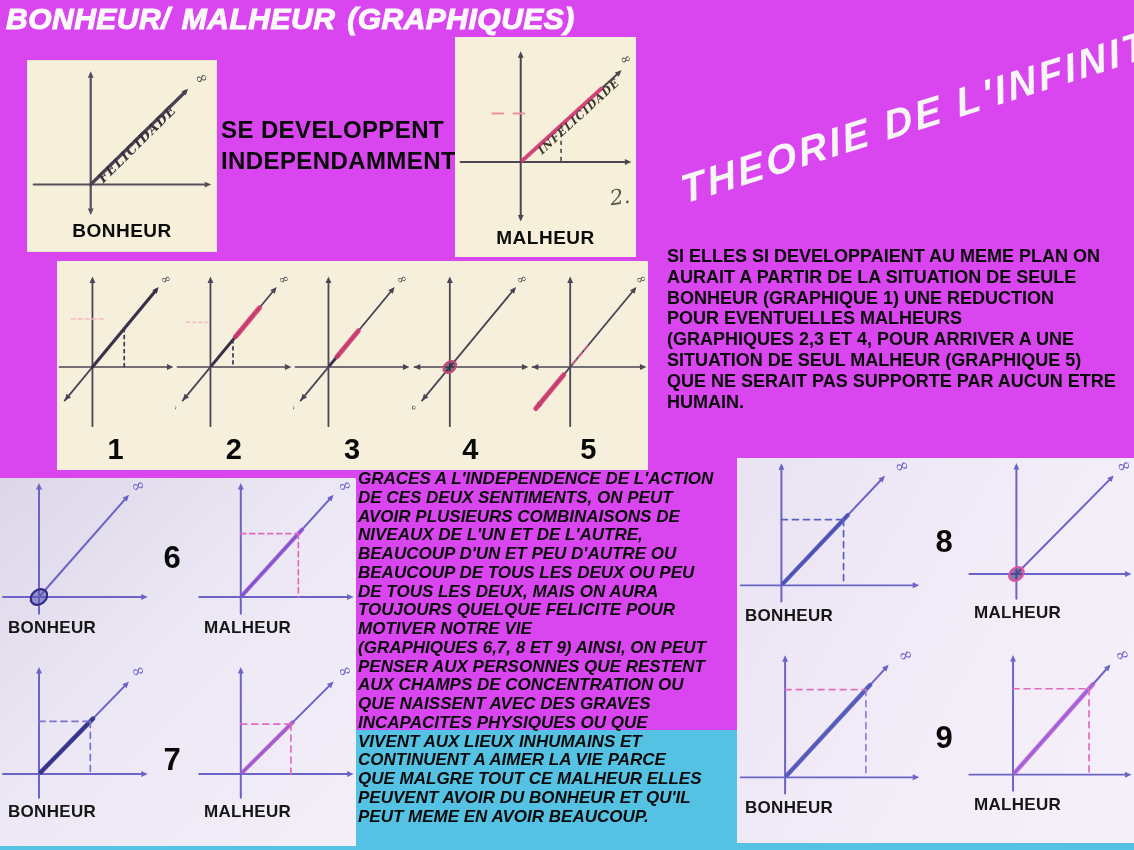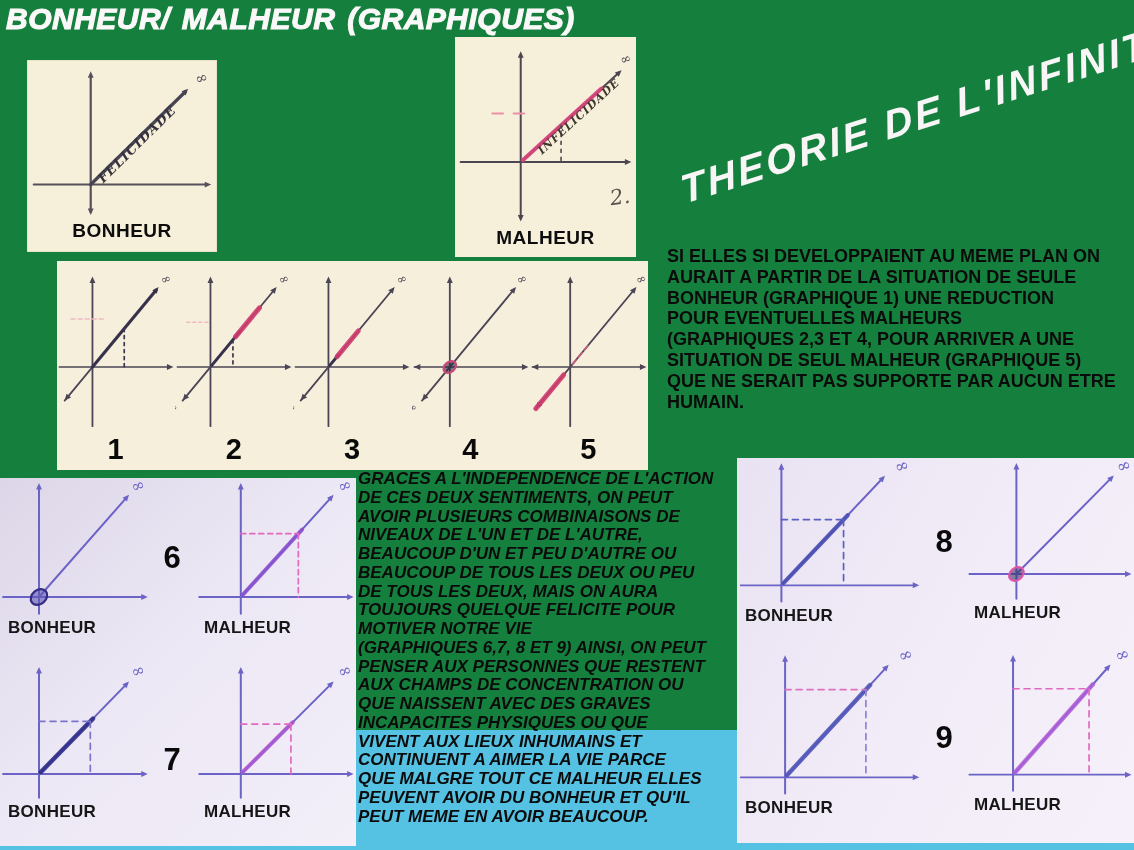--- a/index.html
+++ b/index.html
@@ -1,18 +1,18 @@
 <!DOCTYPE html>
 <html><head>
 <meta charset="utf-8">
 <style>
   html,body{margin:0;padding:0;}
   body{width:1134px;height:850px;overflow:hidden;background:#55C1E3;
        font-family:"Liberation Sans",sans-serif;}
-  #canvas{position:relative;width:1134px;height:730px;background:#15803d;}
+  #canvas{position:relative;width:1134px;height:730px;background:#d946ef;}
 
   .title{position:absolute;left:6px;top:2px;margin:0;font-size:30px;line-height:34px;
          font-weight:bold;font-style:italic;color:#FAF8F8;letter-spacing:.5px;word-spacing:3px;
          -webkit-text-stroke:1.1px #FAF8F8;white-space:nowrap;}
 
   .photo{position:absolute;z-index:1;}
   .photo1{left:27px;top:60px;width:190px;height:192px;background:#F6F0DB;box-shadow:0 0 0 1px #e8e2c8 inset;}
   .photo2{left:455px;top:37px;width:181px;height:220px;background:#F6F0DB;}
   .photo3{left:57px;top:261px;width:591px;height:209px;background:#F5EFDB;display:flex;padding:0;box-sizing:border-box;}
   .photo4{left:0;top:478px;width:356px;height:368px;background:linear-gradient(135deg,#DCD6E8 0%,#ECE7F4 45%,#F3EFF9 100%);}
@@ -70,20 +70,22 @@
           <line x1="60.720000000000006" y1="118.56" x2="155.80200000000002" y2="25.194000000000003" stroke="#56505C" stroke-width="2.2" stroke-linecap="round"></line>
           <polygon fill="#56505C" points="158.24,22.799999999999997 155.65151406880483,29.441187061362186 151.55277681051632,25.26711795705669"></polygon>
           <line x1="60.720000000000006" y1="118.56" x2="155.3144" y2="25.672799999999995" stroke="#444050" stroke-width="3.4" stroke-opacity="0.9" stroke-linecap="round"></line>
           <text x="172.95999999999998" y="16.72" font-size="15" fill="#56505C" font-style="italic" font-family="'DejaVu Serif',serif" text-anchor="middle" transform="rotate(-18 172.95999999999998 16.72)">∞</text>
           <text x="104.60400000000001" y="83.46799999999999" font-size="13" fill="#37323E" font-style="italic" font-weight="bold" letter-spacing="1" font-family="'DejaVu Serif',serif" text-anchor="middle" transform="rotate(-44.47828132813391 104.60400000000001 75.46799999999999)">FELICIDADE</text>
         </svg>
       </div>
     <div class="photo-label">BONHEUR</div>
   </div>
 
+  <div class="se-text">SE DEVELOPPENT
+INDEPENDAMMENT</div>
 
   <div class="photo photo2">
     <div class="g g-fig2">
         <svg viewBox="0 0 177 180" width="100%" height="100%" preserveAspectRatio="none">
           <line x1="3.54" y1="117" x2="169.035" y2="117" stroke="#4C4650" stroke-width="1.8" stroke-linecap="round"></line>
           <polygon fill="#4C4650" points="174.345,117 167.845,119.925 167.845,114.075"></polygon>
           <line x1="63.72" y1="10.799999999999999" x2="63.72" y2="173.4" stroke="#4C4650" stroke-width="2" stroke-linecap="round"></line>
           <polygon fill="#4C4650" points="63.72,6.300000000000001 66.645,12.8 60.795,12.8"></polygon>
           <polygon fill="#4C4650" points="63.72,176.4 60.795,169.9 66.645,169.9"></polygon>
           <line x1="63.72" y1="117" x2="162.08775000000003" y2="27.495000000000005" stroke="#4C4650" stroke-width="2" stroke-linecap="round"></line>

